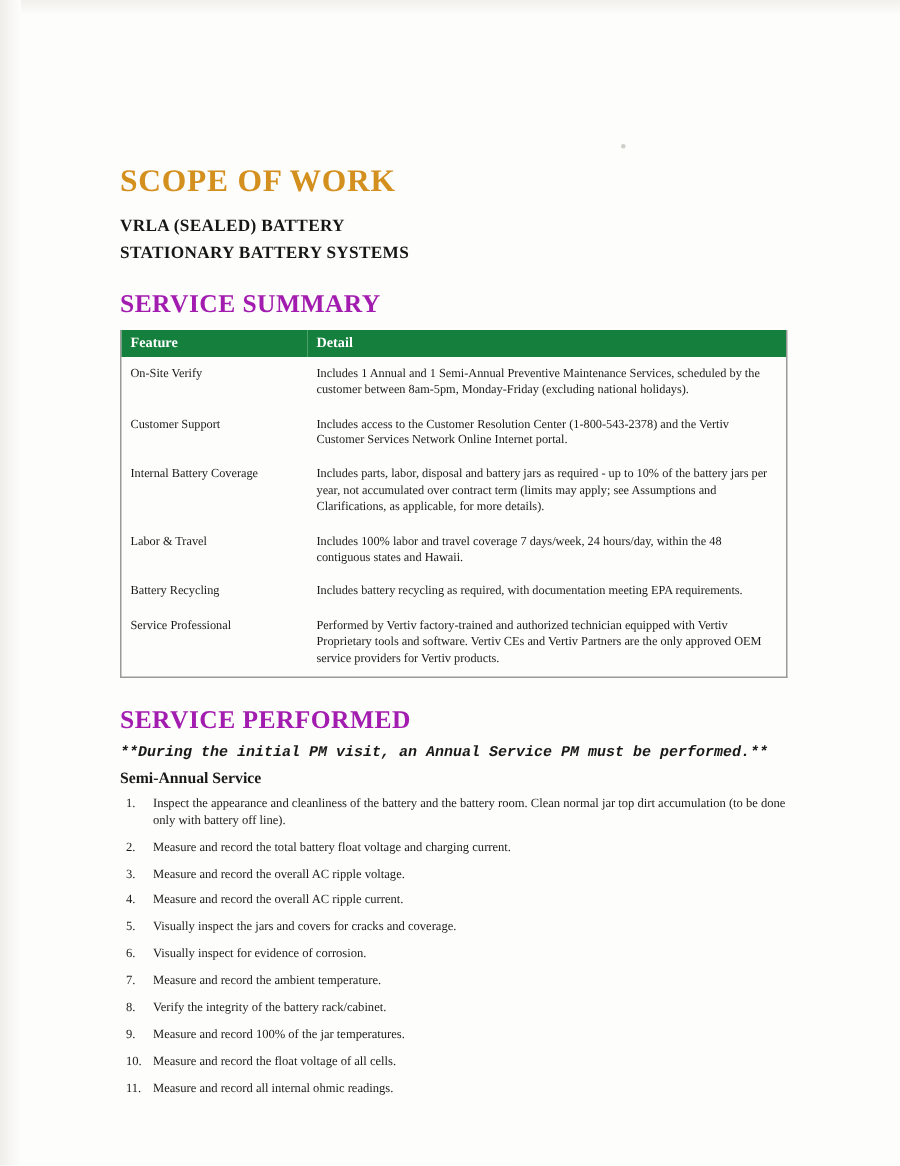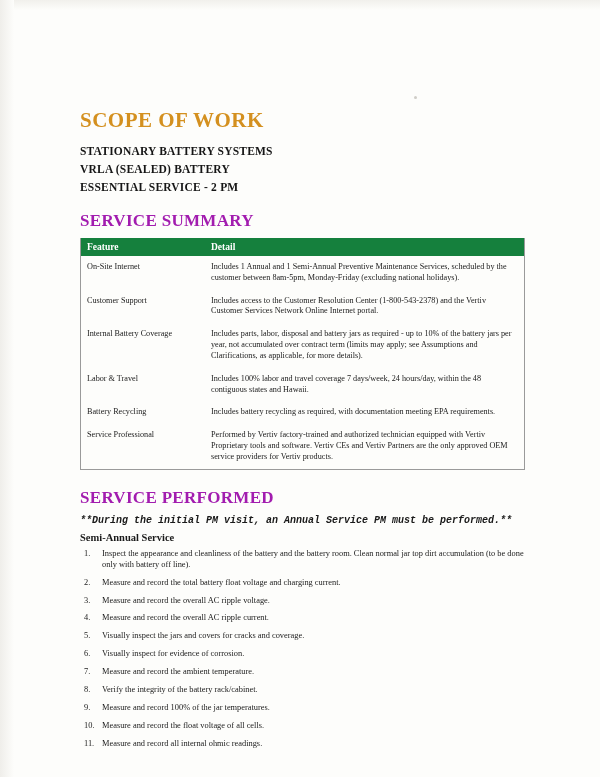--- a/index.html
+++ b/index.html
@@ -139,37 +139,36 @@
 
 <div class="page">
   <div class="scan-edge-top"></div>
   <div class="scan-edge-left"></div>
   <div class="speck" style="left:414px; top:96px;"></div>
 
   <div class="content">
 
     <h1 class="doc-title">SCOPE OF WORK</h1>
 
+    <div class="subtitle-line">VRLA (SEALED) BATTERY</div>
     <div class="subtitle-line">STATIONARY BATTERY SYSTEMS</div>
-    <div class="subtitle-line">VRLA (SEALED) BATTERY</div>
-    <div class="subtitle-line">ESSENTIAL SERVICE - 2 PM</div>
 
     <div class="section-heading">SERVICE SUMMARY</div>
 
     <div class="tbl-wrap">
       <table class="sow-table">
         <thead>
           <tr>
             <th class="feat-col">Feature</th>
             <th>Detail</th>
           </tr>
         </thead>
         <tbody>
           <tr>
-            <td class="feature">On-Site Internet</td>
+            <td class="feature">On-Site Verify</td>
             <td>Includes 1 Annual and 1 Semi-Annual Preventive Maintenance Services, scheduled by the customer between 8am-5pm, Monday-Friday (excluding national holidays).</td>
           </tr>
           <tr>
             <td class="feature">Customer Support</td>
             <td>Includes access to the Customer Resolution Center (1-800-543-2378) and the Vertiv Customer Services Network Online Internet portal.</td>
           </tr>
           <tr>
             <td class="feature">Internal Battery Coverage</td>
             <td>Includes parts, labor, disposal and battery jars as required - up to 10% of the battery jars per year, not accumulated over contract term (limits may apply; see Assumptions and Clarifications, as applicable, for more details).</td>
           </tr>

